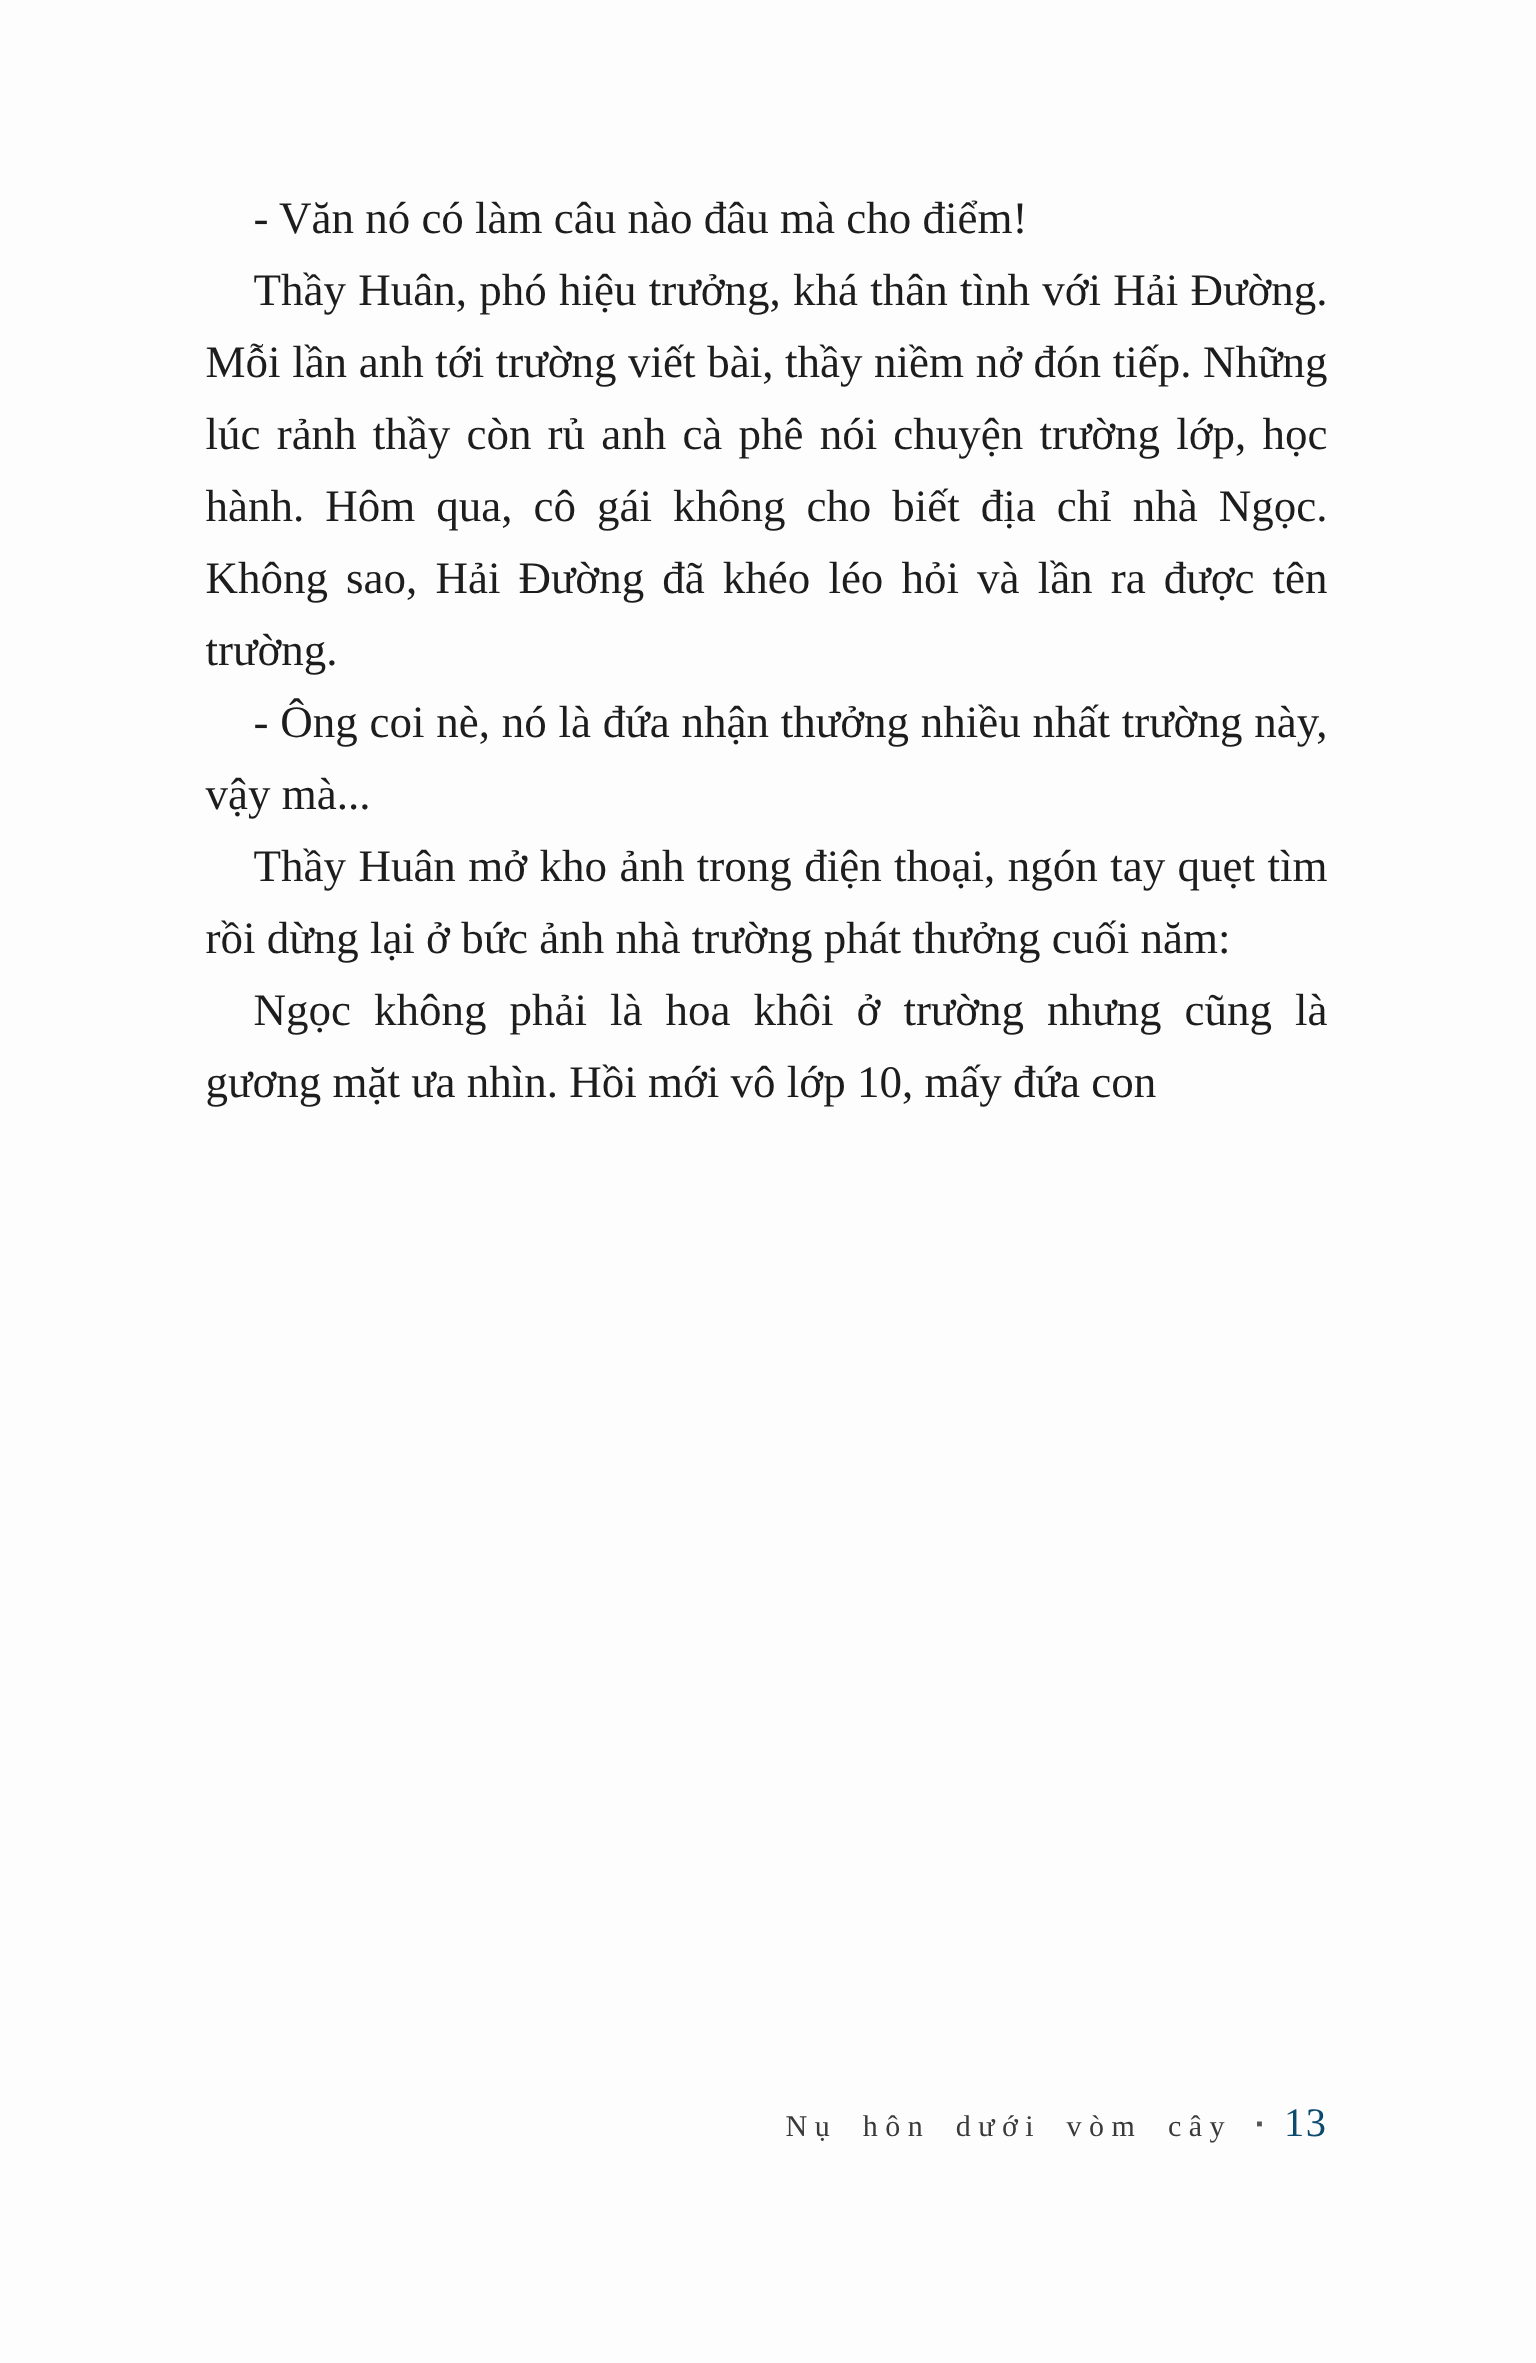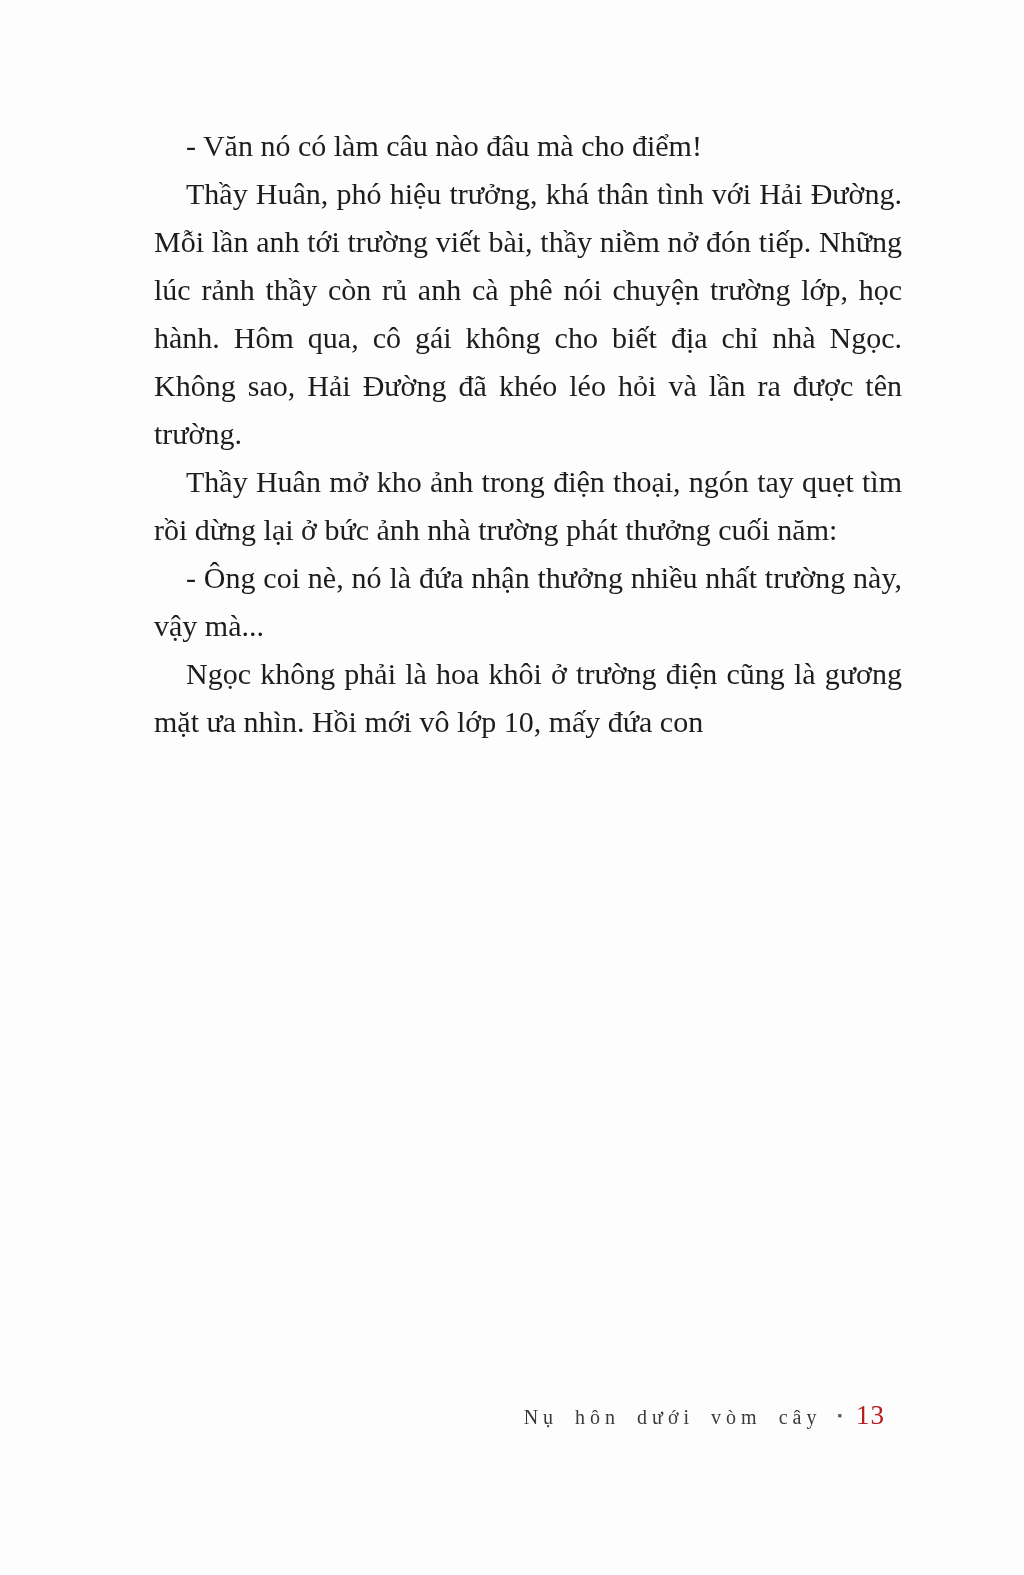--- a/index.html
+++ b/index.html
@@ -17,21 +17,20 @@
   .text-block {
     position: absolute;
     left: 137px;
     top: 122px;
     width: 748px;
     font-family: "Liberation Serif", "DejaVu Serif", serif;
     font-size: 30px;
     line-height: 48px;
     color: #1d1d1d;
     text-align: justify;
-    margin-left: 17px;
   }
   .text-block p {
     margin: 0;
     padding: 0;
     text-indent: 32px;
   }
   .footer {
     position: absolute;
     top: 1400px;
     right: 139px;
@@ -48,36 +47,36 @@
   }
   .footer-sep {
     font-size: 13px;
     color: #555555;
     margin: 0 14px 0 16px;
     align-self: center;
     line-height: 1;
   }
   .footer-page-number {
     font-size: 27px;
-    color: #b91c1c;
+    color: #0c4a6e;
     letter-spacing: 1px;
     text-align: center;
   }
 </style>
 </head>
 <body>
 
 <div class="page">
 
   <div class="text-block">
     <p>- Văn nó có làm câu nào đâu mà cho điểm!</p>
     <p>Thầy Huân, phó hiệu trưởng, khá thân tình với Hải Đường. Mỗi lần anh tới trường viết bài, thầy niềm nở đón tiếp. Những lúc rảnh thầy còn rủ anh cà phê nói chuyện trường lớp, học hành. Hôm qua, cô gái không cho biết địa chỉ nhà Ngọc. Không sao, Hải Đường đã khéo léo hỏi và lần ra được tên trường.</p>
+    <p>- Ông coi nè, nó là đứa nhận thưởng nhiều nhất trường này, vậy mà...</p>
     <p>Thầy Huân mở kho ảnh trong điện thoại, ngón tay quẹt tìm rồi dừng lại ở bức ảnh nhà trường phát thưởng cuối năm:</p>
-    <p>- Ông coi nè, nó là đứa nhận thưởng nhiều nhất trường này, vậy mà...</p>
-    <p>Ngọc không phải là hoa khôi ở trường điện cũng là gương mặt ưa nhìn. Hồi mới vô lớp 10, mấy đứa con</p>
+    <p>Ngọc không phải là hoa khôi ở trường nhưng cũng là gương mặt ưa nhìn. Hồi mới vô lớp 10, mấy đứa con</p>
   </div>
 
   <div class="footer">
     <span class="footer-title">Nụ hôn dưới vòm cây</span>
     <span class="footer-sep">▪</span>
     <span class="footer-page-number">13</span>
   </div>
 
 </div>
 

